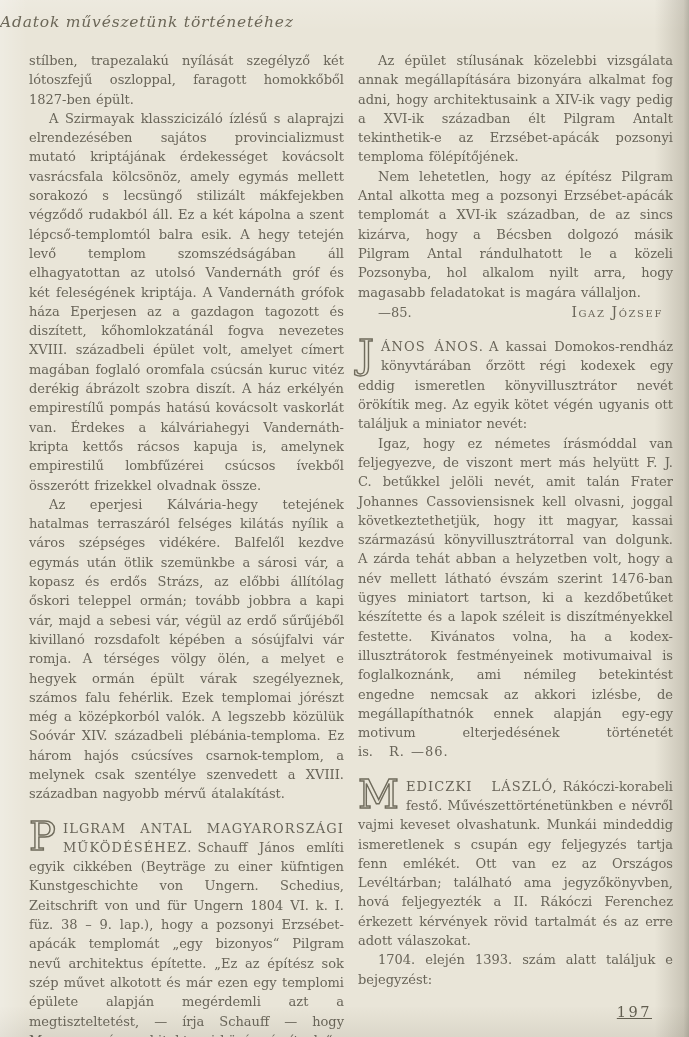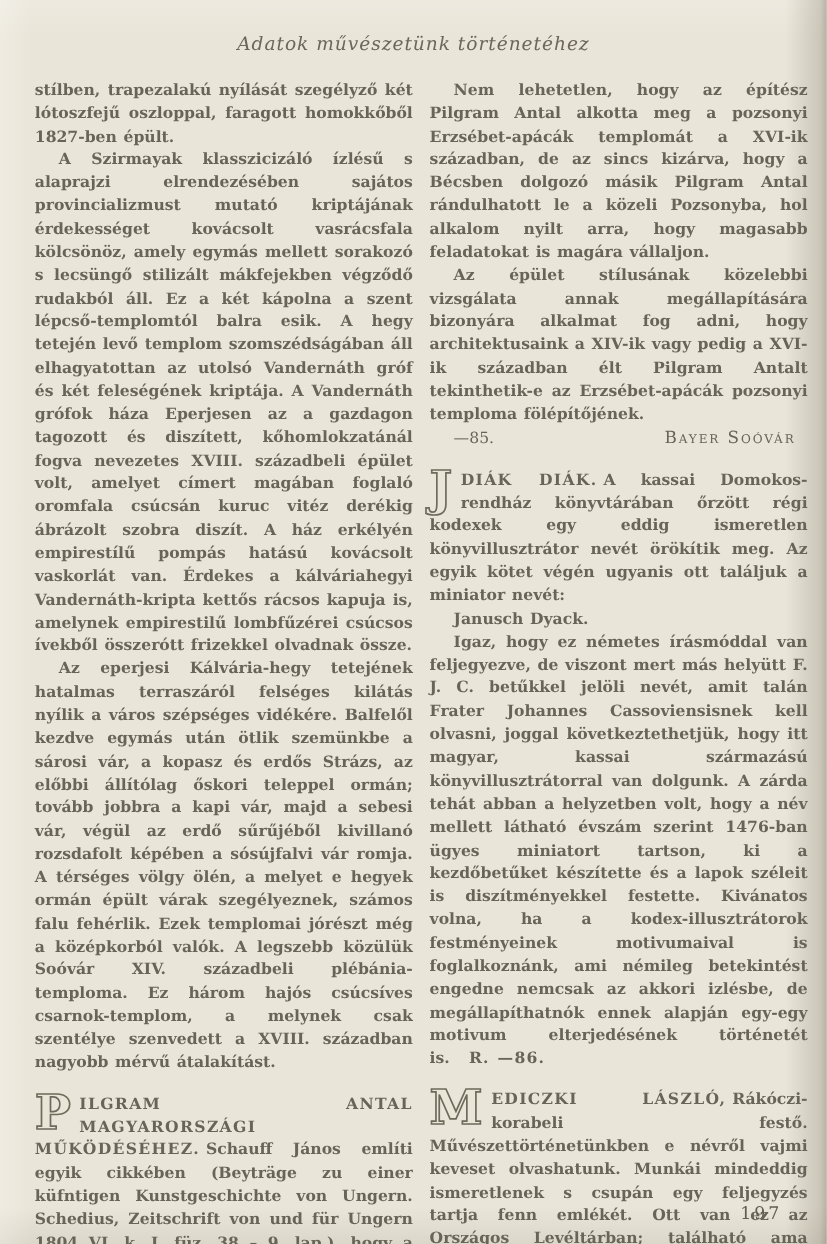--- a/index.html
+++ b/index.html
@@ -12,42 +12,40 @@
     position: relative;
     width: 689px; height: 1037px;
     background:
       linear-gradient(to right, rgba(255,255,255,0.25) 0%, rgba(255,255,255,0) 4%, rgba(0,0,0,0) 95%, rgba(95,88,70,0.22) 99.2%, rgba(60,55,40,0.30) 100%),
       linear-gradient(to bottom, rgba(255,255,255,0.18) 0%, rgba(255,255,255,0) 3%, rgba(0,0,0,0) 97%, rgba(95,88,70,0.10) 100%),
       #e9e5d8;
     overflow: hidden;
     color: #686458;
   }
   .running-header {
-    text-align: center;
     font-style: italic;
     font-size: 15.5px;
     letter-spacing: 0.8px;
-    padding-top: 28px;
+    padding-top: 13px;
     color: #6c6758;
   }
   .columns {
     display: flex;
     gap: 14px;
     padding: 20px 16px 0 29px;
   }
   .col { width: 315px; }
   .col p, .col .article {
     margin: 0;
     font-size: 13px;
     line-height: 19.3px;
     text-align: justify;
     text-justify: inter-word;
     word-spacing: 1px;
     hyphens: auto;
-    font-weight: bold;
   }
   .col p.indent { text-indent: 20px; }
   .col p.plainline { text-align: left; }
   .sigline {
     display: flex;
     justify-content: space-between;
     align-items: flex-end;
     font-size: 13px;
     line-height: 19.3px;
     padding: 1px 10px 0 20px;
@@ -80,20 +78,21 @@
     margin-left: 16px;
     white-space: nowrap;
   }
   .page-number {
     position: absolute;
     right: 37px;
     bottom: 17px;
     font-size: 14.5px;
     letter-spacing: 2.5px;
     color: #625e50;
+    text-decoration: underline;
   }
 </style>
 </head>
 <body>
 
 <div class="page">
 
   <div class="running-header">Adatok művészetünk történetéhez</div>
 
   <div class="columns">
@@ -102,30 +101,29 @@
       <p>stílben, trapezalakú nyílását szegélyző két lótoszfejű oszloppal, faragott homokkőből 1827-ben épült.</p>
       <p class="indent">A Szirmayak klasszicizáló ízlésű s alaprajzi elrendezésében sajátos provincializmust mutató kriptájának érdekességet kovácsolt vasrácsfala kölcsönöz, amely egymás mellett sorakozó s lecsüngő stilizált mákfejekben végződő rudakból áll. Ez a két kápolna a szent lépcső-templomtól balra esik. A hegy tetején levő templom szomszédságában áll elhagyatottan az utolsó Vandernáth gróf és két feleségének kriptája. A Vandernáth grófok háza Eperjesen az a gazdagon tagozott és diszített, kőhomlokzatánál fogva nevezetes XVIII. századbeli épület volt, amelyet címert magában foglaló oromfala csúcsán kuruc vitéz derékig ábrázolt szobra diszít. A ház erkélyén empirestílű pompás hatású kovácsolt vaskorlát van. Érdekes a kálváriahegyi Vandernáth-kripta kettős rácsos kapuja is, amelynek empirestilű lombfűzérei csúcsos ívekből összerótt frizekkel olvadnak össze.</p>
       <p class="indent">Az eperjesi Kálvária-hegy tetejének hatalmas terraszáról felséges kilátás nyílik a város szépséges vidékére. Balfelől kezdve egymás után ötlik szemünkbe a sárosi vár, a kopasz és erdős Strázs, az előbbi állítólag őskori teleppel ormán; tovább jobbra a kapi vár, majd a sebesi vár, végül az erdő sűrűjéből kivillanó rozsdafolt képében a sósújfalvi vár romja. A térséges völgy ölén, a melyet e hegyek ormán épült várak szegélyeznek, számos falu fehérlik. Ezek templomai jórészt még a középkorból valók. A legszebb közülük Soóvár XIV. századbeli plébánia-temploma. Ez három hajós csúcsíves csarnok-templom, a melynek csak szentélye szenvedett a XVIII. században nagyobb mérvű átalakítást.</p>
       <div class="article">
         <span class="dropcap">P</span><span class="article-title">ILGRAM ANTAL MAGYARORSZÁGI MŰKÖDÉSÉHEZ.</span><span>Schauff János említi egyik cikkében (Beyträge zu einer küfntigen Kunstgeschichte von Ungern. Schedius, Zeitschrift von und für Ungern 1804 VI. k. I. füz. 38 – 9. lap.), hogy a pozsonyi Erzsébet-apácák templomát „egy bizonyos“ Pilgram nevű architektus építette. „Ez az építész sok szép művet alkotott és már ezen egy templomi épülete alapján megérdemli azt a megtiszteltetést, — írja Schauff — hogy Magyarország architektusai közé számítsuk.“</span>
       </div>
 
     </div>
 
     <div class="col">
+      <p class="indent">Az épület stílusának közelebbi vizsgálata annak megállapítására bizonyára alkalmat fog adni, hogy architektusaink a XIV-ik vagy pedig a XVI-ik században élt Pilgram Antalt tekinthetik-e az Erzsébet-apácák pozsonyi temploma fölépítőjének.</p>
       <p class="indent">Nem lehetetlen, hogy az építész Pilgram Antal alkotta meg a pozsonyi Erzsébet-apácák templomát a XVI-ik században, de az sincs kizárva, hogy a Bécsben dolgozó másik Pilgram Antal rándulhatott le a közeli Pozsonyba, hol alkalom nyilt arra, hogy magasabb feladatokat is magára vállaljon.</p>
-      <p class="indent">Az épület stílusának közelebbi vizsgálata annak megállapítására bizonyára alkalmat fog adni, hogy architektusaink a XIV-ik vagy pedig a XVI-ik században élt Pilgram Antalt tekinthetik-e az Erzsébet-apácák pozsonyi temploma fölépítőjének.</p>
       <div class="sigline">
         <span>—85.</span>
-        <span class="signame">Bayer Soóvár</span>
+        <span class="signame">Igaz József</span>
       </div>
       <div class="article">
-        <span class="dropcap">J</span><span class="article-title">DIÁK DIÁK.</span><span>A kassai Domokos-rendház könyvtárában őrzött régi kodexek egy eddig ismeretlen könyvillusztrátor nevét örökítik meg. Az egyik kötet végén ugyanis ott találjuk a miniator nevét:</span>
+        <span class="dropcap">J</span><span class="article-title">ÁNOS ÁNOS.</span><span>A kassai Domokos-rendház könyvtárában őrzött régi kodexek egy eddig ismeretlen könyvillusztrátor nevét örökítik meg. Az egyik kötet végén ugyanis ott találjuk a miniator nevét:</span>
       </div>
-      <p class="indent plainline">Janusch Dyack.</p>
       <p class="indent"><span>Igaz, hogy ez németes írásmóddal van feljegyezve, de viszont mert más helyütt F. J. C. betűkkel jelöli nevét, amit talán Frater Johannes Cassoviensisnek kell olvasni, joggal következtethetjük, hogy itt magyar, kassai származású könyvillusztrátorral van dolgunk. A zárda tehát abban a helyzetben volt, hogy a név mellett látható évszám szerint 1476-ban ügyes miniatort tartson, ki a kezdőbetűket készítette és a lapok széleit is diszítményekkel festette. Kivánatos volna, ha a kodex-illusztrátorok festményeinek motivumaival is foglalkoznánk, ami némileg betekintést engedne nemcsak az akkori izlésbe, de megállapíthatnók ennek alapján egy-egy motivum elterjedésének történetét is.</span><span class="sigtail">R. —86.</span></p>
       <div class="article">
         <span class="dropcap">M</span><span class="article-title">EDICZKI LÁSZLÓ,</span><span>Rákóczi-korabeli festő. Művészettörténetünkben e névről vajmi keveset olvashatunk. Munkái mindeddig ismeretlenek s csupán egy feljegyzés tartja fenn emlékét. Ott van ez az Országos Levéltárban; található ama jegyzőkönyvben, hová feljegyezték a II. Rákóczi Ferenchez érkezett kérvények rövid tartalmát és az erre adott válaszokat.</span>
       </div>
       <p class="indent">1704. elején 1393. szám alatt találjuk e bejegyzést:</p>
 
     </div>
 
   </div>
 

